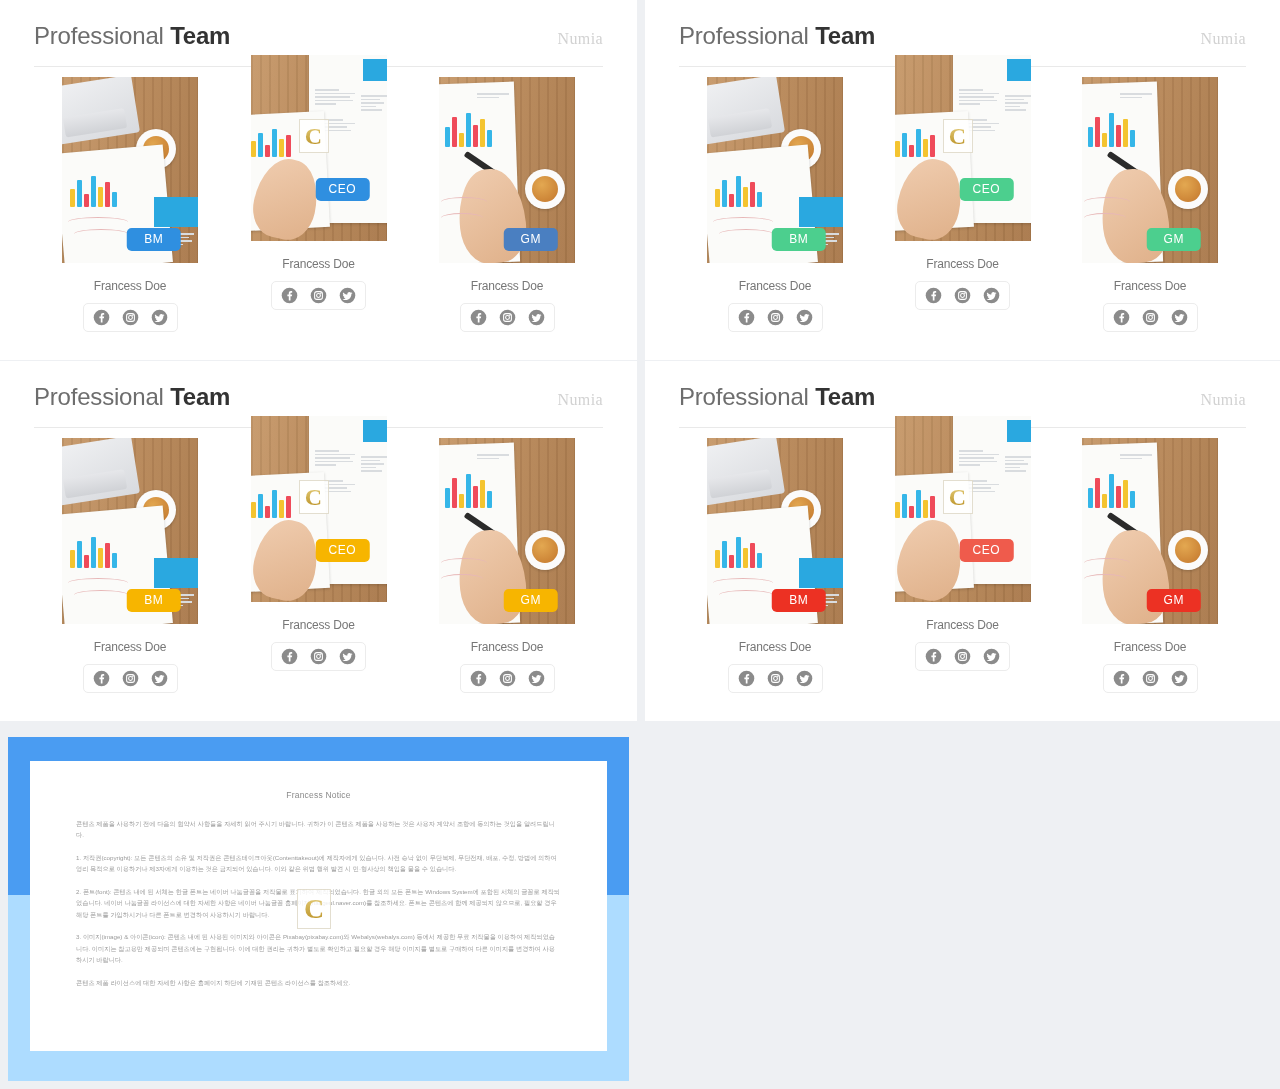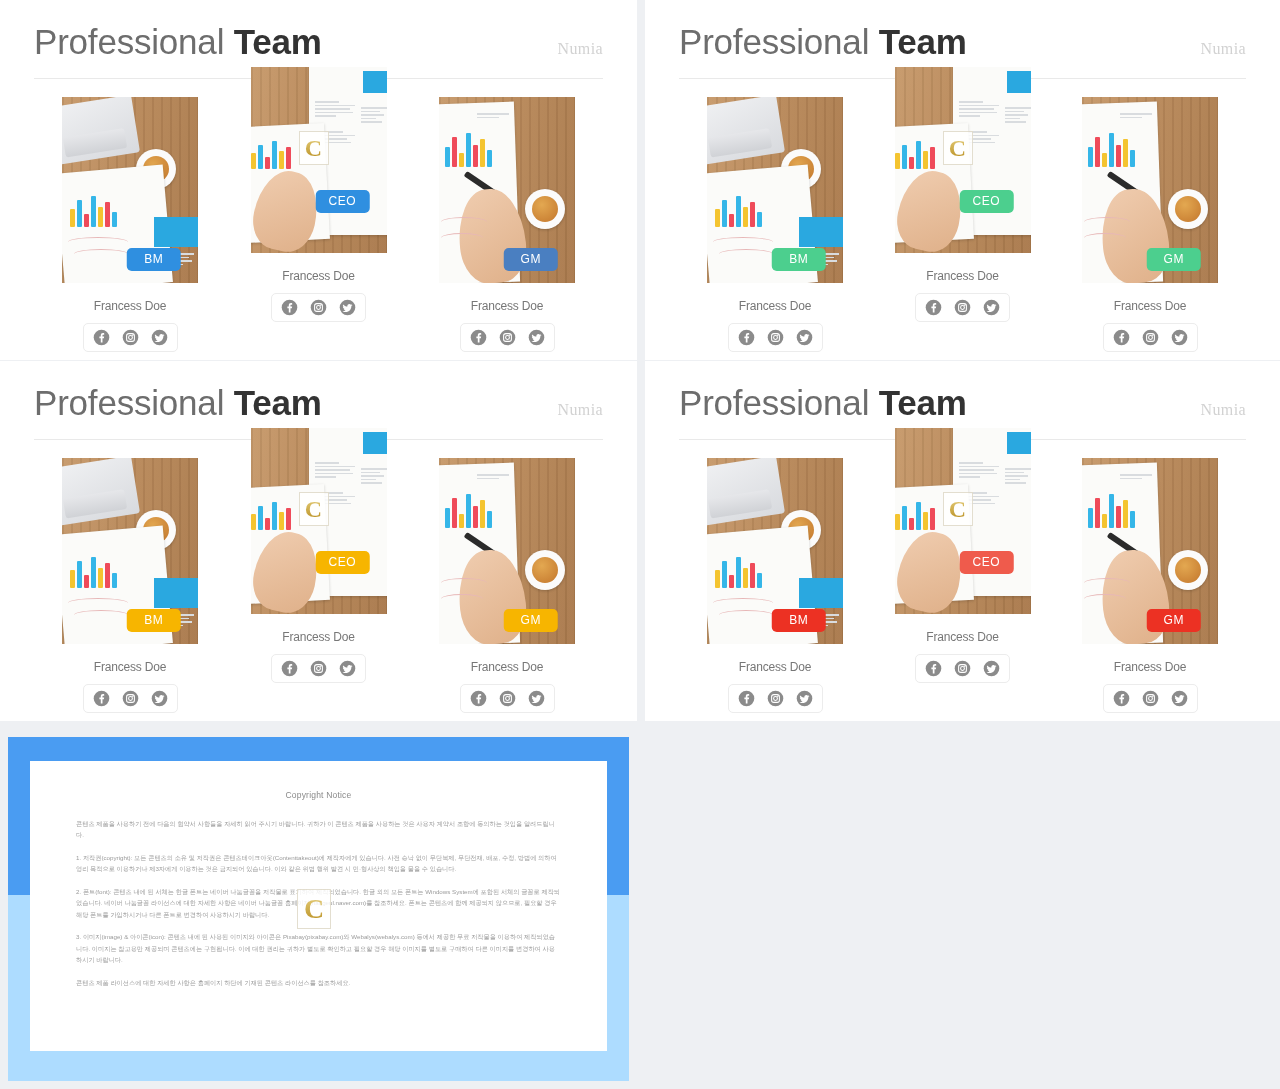--- a/index.html
+++ b/index.html
@@ -21,41 +21,41 @@
   .panel-inner { padding: 22px 34px 0 34px; }
 
   .panel-head {
     display: flex;
     align-items: baseline;
     justify-content: space-between;
     border-bottom: 1px solid #e9e9e9;
     padding-bottom: 16px;
   }
   .title {
-    font-size: 35px;
+    font-size: 24px;
     color: #6d6d6d;
     font-weight: 400;
     letter-spacing: -0.2px;
     white-space: nowrap;
   }
   .title b { color: #333333; font-weight: 700; }
   .brand {
     font-family: "Liberation Serif", serif;
     font-size: 16px;
     color: #d2d2d2;
     letter-spacing: .4px;
   }
 
   .cards {
     display: flex;
     justify-content: space-between;
     padding: 0 28px;
     margin-top: 10px;
   }
-  .card { width: 136px; text-align: center; margin-top: 8px; }
+  .card { width: 136px; text-align: center; }
   .card.raised { margin-top: -22px; }
 
   .photo {
     position: relative;
     width: 136px;
     height: 186px;
     overflow: hidden;
     background: #b98e5f;
   }
   .card.raised .photo { height: 186px; }
@@ -857,21 +857,21 @@
               </svg>
           </div>
         </div>
       </div>
     </div>
   </div>
 
   <div class="copy-wrap">
     <div class="copy-frame">
       <div class="copy-doc">
-        <div class="copy-sub">Copyright Notice</div>
+        <div class="copy-sub">Francess Notice</div>
         <div class="copy-body">
           <p class="copy-p">콘텐츠 제품을 사용하기 전에 다음의 협약서 사항들을 자세히 읽어 주시기 바랍니다. 귀하가 이 콘텐츠 제품을 사용하는 것은 사용자 계약서 조항에 동의하는 것임을 알려드립니다.</p>
           <p class="copy-p">1. 저작권(copyright): 모든 콘텐츠의 소유 및 저작권은 콘텐츠테이크아웃(Contenttakeout)에 제작자에게 있습니다. 사전 승낙 없이 무단복제, 무단전재, 배포, 수정, 방법에 의하여 영리 목적으로 이용하거나 제3자에게 이용하는 것은 금지되어 있습니다. 이와 같은 위법 행위 발견 시 민·형사상의 책임을 물을 수 있습니다.</p>
           <p class="copy-p">2. 폰트(font): 콘텐츠 내에 된 서체는 한글 폰트는 네이버 나눔글꼴을 저작물로 표기하여 제작되었습니다. 한글 외의 모든 폰트는 Windows System에 포함된 서체의 글꼴로 제작되었습니다. 네이버 나눔글꼴 라이선스에 대한 자세한 사항은 네이버 나눔글꼴 홈페이지(hangeul.naver.com)를 참조하세요. 폰트는 콘텐츠에 함께 제공되지 않으므로, 필요할 경우 해당 폰트를 가입하시거나 다른 폰트로 변경하여 사용하시기 바랍니다.</p>
           <p class="copy-p">3. 이미지(image) &amp; 아이콘(icon): 콘텐츠 내에 된 사용된 이미지와 아이콘은 Pixabay(pixabay.com)와 Webalys(webalys.com) 등에서 제공한 무료 저작물을 이용하여 제작되었습니다. 이미지는 참고용만 제공되며 콘텐츠에는 구현됩니다. 이에 대한 권리는 귀하가 별도로 확인하고 필요할 경우 해당 이미지를 별도로 구매하여 다른 이미지를 변경하여 사용하시기 바랍니다.</p>
           <p class="copy-p">콘텐츠 제품 라이선스에 대한 자세한 사항은 홈페이지 하단에 기재된 콘텐츠 라이선스를 참조하세요.</p>
         </div>
       </div>
       <div class="wm" style="left:289px;top:152px;width:34px;height:40px;">
         <span style="font-size:28px;">C</span>

